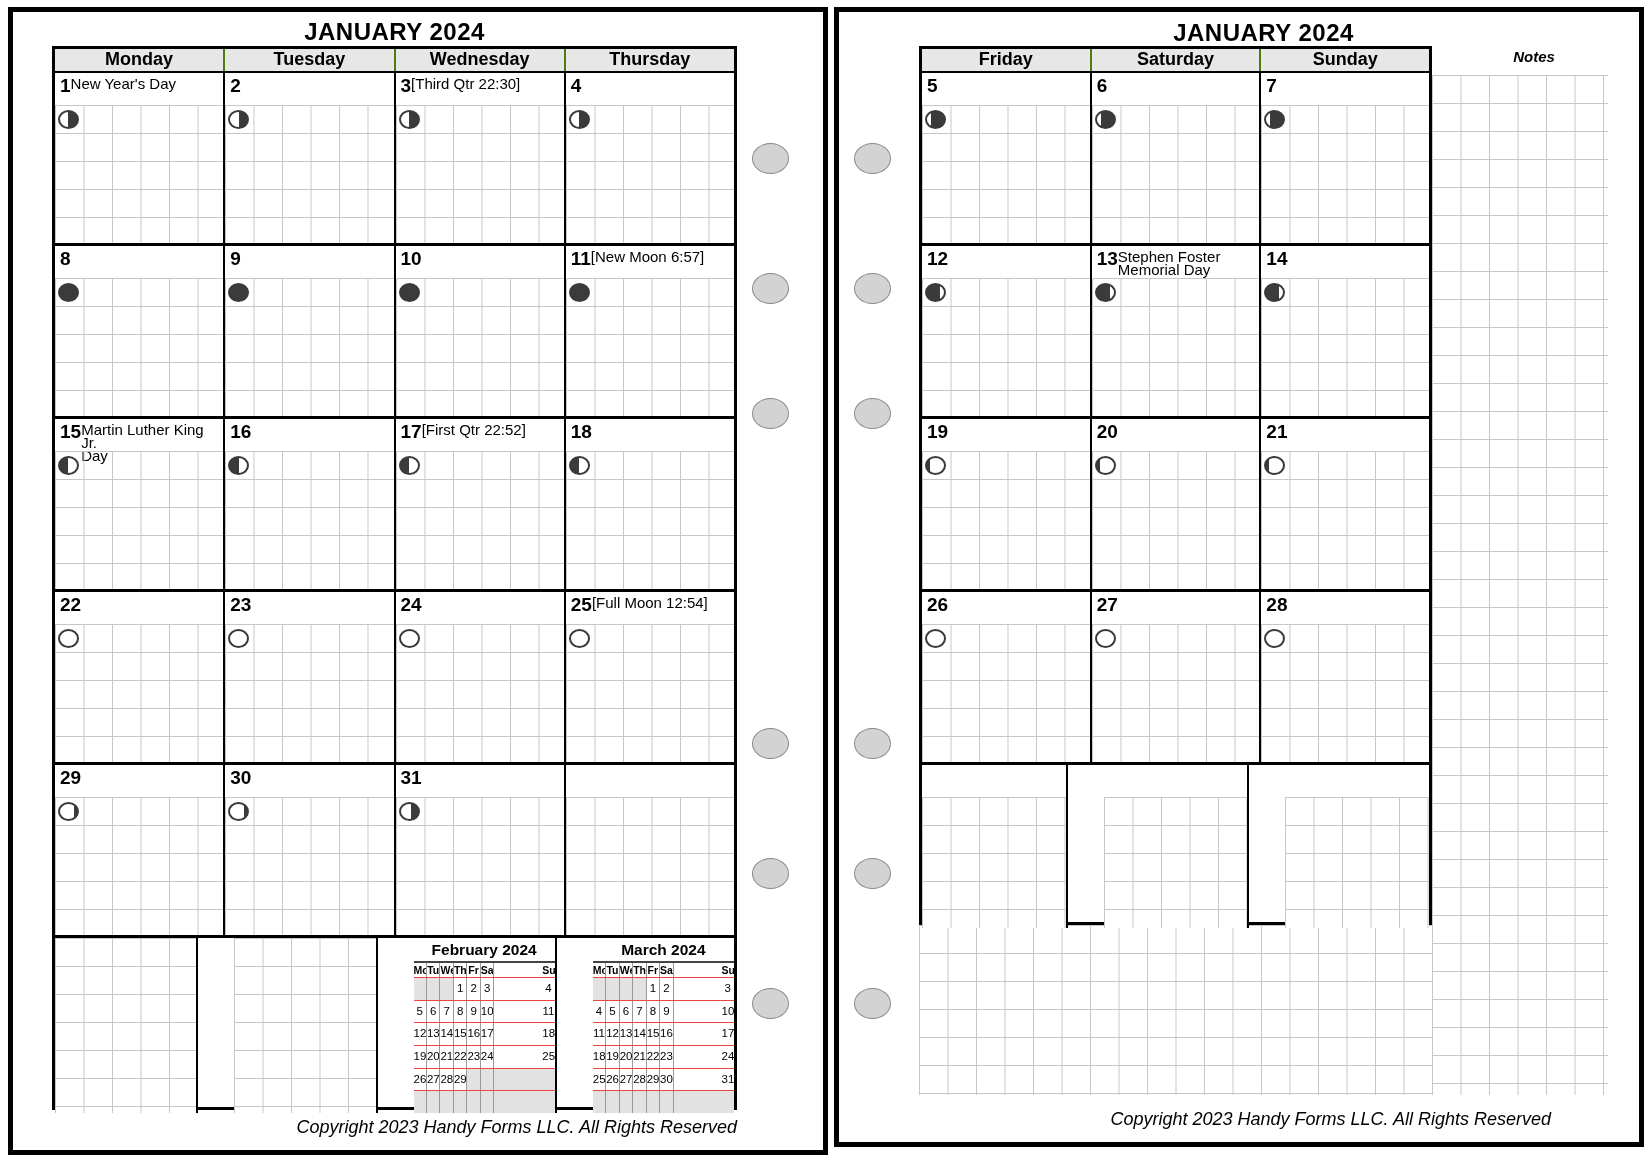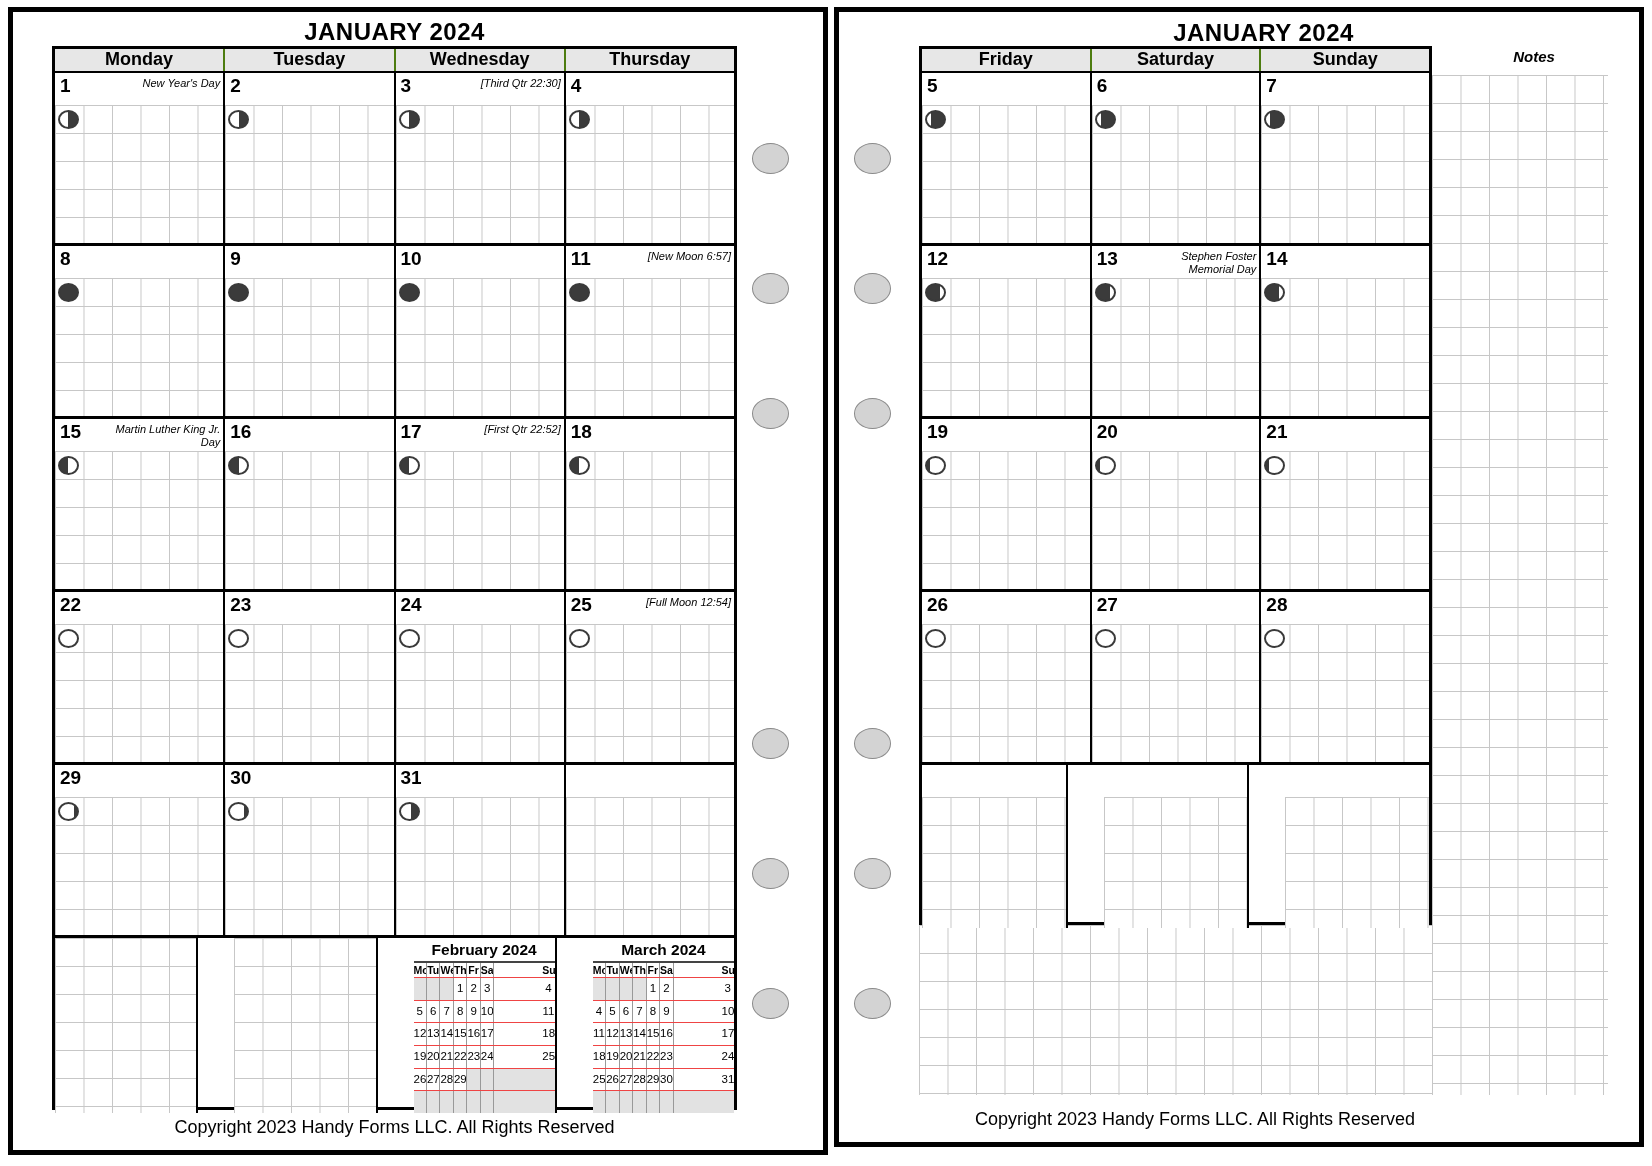--- a/index.html
+++ b/index.html
@@ -27,21 +27,21 @@
 
   .wrow { display:flex; border-bottom:3px solid #000; }
   .wrow.last { border-bottom:none;gap:36px; }
   .h173 { height:173px; } .h175 { height:175px; } .h163 { height:163px; }
 
   .cell { flex:1; border-right:2px solid #000; display:flex; flex-direction:column; overflow:hidden; background:#fff; }
   .cell:last-child { border-right:none; }
 
   .strip { height:32px; flex:0 0 32px; display:flex; padding:2px 3px 0 5px; background:#fff; }
   .dnum  { font-size:19px; font-weight:bold; line-height:21px; }
-  .dnote { flex:1; text-align:right; font-style:italic; font-size:11px; line-height:13px; white-space:pre-line; padding-top:2px; }
+  .dnote { flex:1; text-align:left; font-size:15px; line-height:13px; white-space:pre-line; padding-top:2px; }
 
   .grid-bg {
     background-image: linear-gradient(to right,#c7c7c7 1px,transparent 1px),
                       linear-gradient(to bottom,#c7c7c7 1px,transparent 1px);
     background-size:28.5px 28px;
   }
   .dgrid { flex:1; position:relative; }
   .gridcell { background-image: linear-gradient(to right,#c7c7c7 1px,transparent 1px),
                                 linear-gradient(to bottom,#c7c7c7 1px,transparent 1px);
               background-size:28.5px 28px; }
@@ -70,21 +70,21 @@
   .mc-cell { font-size:11.5px; line-height:21px; }
   .mc-empty { background:#e2e2e2; }
 
   
   .gridpane { position:absolute; }
   .notes-grid { left:593px; top:63px; width:176px; height:1020px; }
   .below-grid { left:80px; top:913px; width:513px; height:170px; }
   .notes-label { position:absolute; left:593px; top:36px; width:176px; text-align:center;
                  font-weight:bold; font-style:italic; font-size:15px;padding-left:28px; }
 
-  .copyright { position:absolute; text-align:center; font-size:18px; }
+  .copyright { position:absolute; text-align:right; font-size:18px;font-style:italic; }
   .page-left  .copyright { left:39px; width:685px; top:1105px; }
   .page-right .copyright { left:0;    width:712px; top:1097px; }
 
   .hole { position:absolute; width:37px; height:31px; border-radius:50%;
           background:#d3d3d3; border:1px solid #8a8a8a; }
   .page-left  .hole { left:739px; }
   .page-right .hole { left:15px; }
   .hy1 { top:131px; } .hy2 { top:261px; } .hy3 { top:386px; }
   .hy4 { top:716px; } .hy5 { top:846px; } .hy6 { top:976px; }
 </style>

